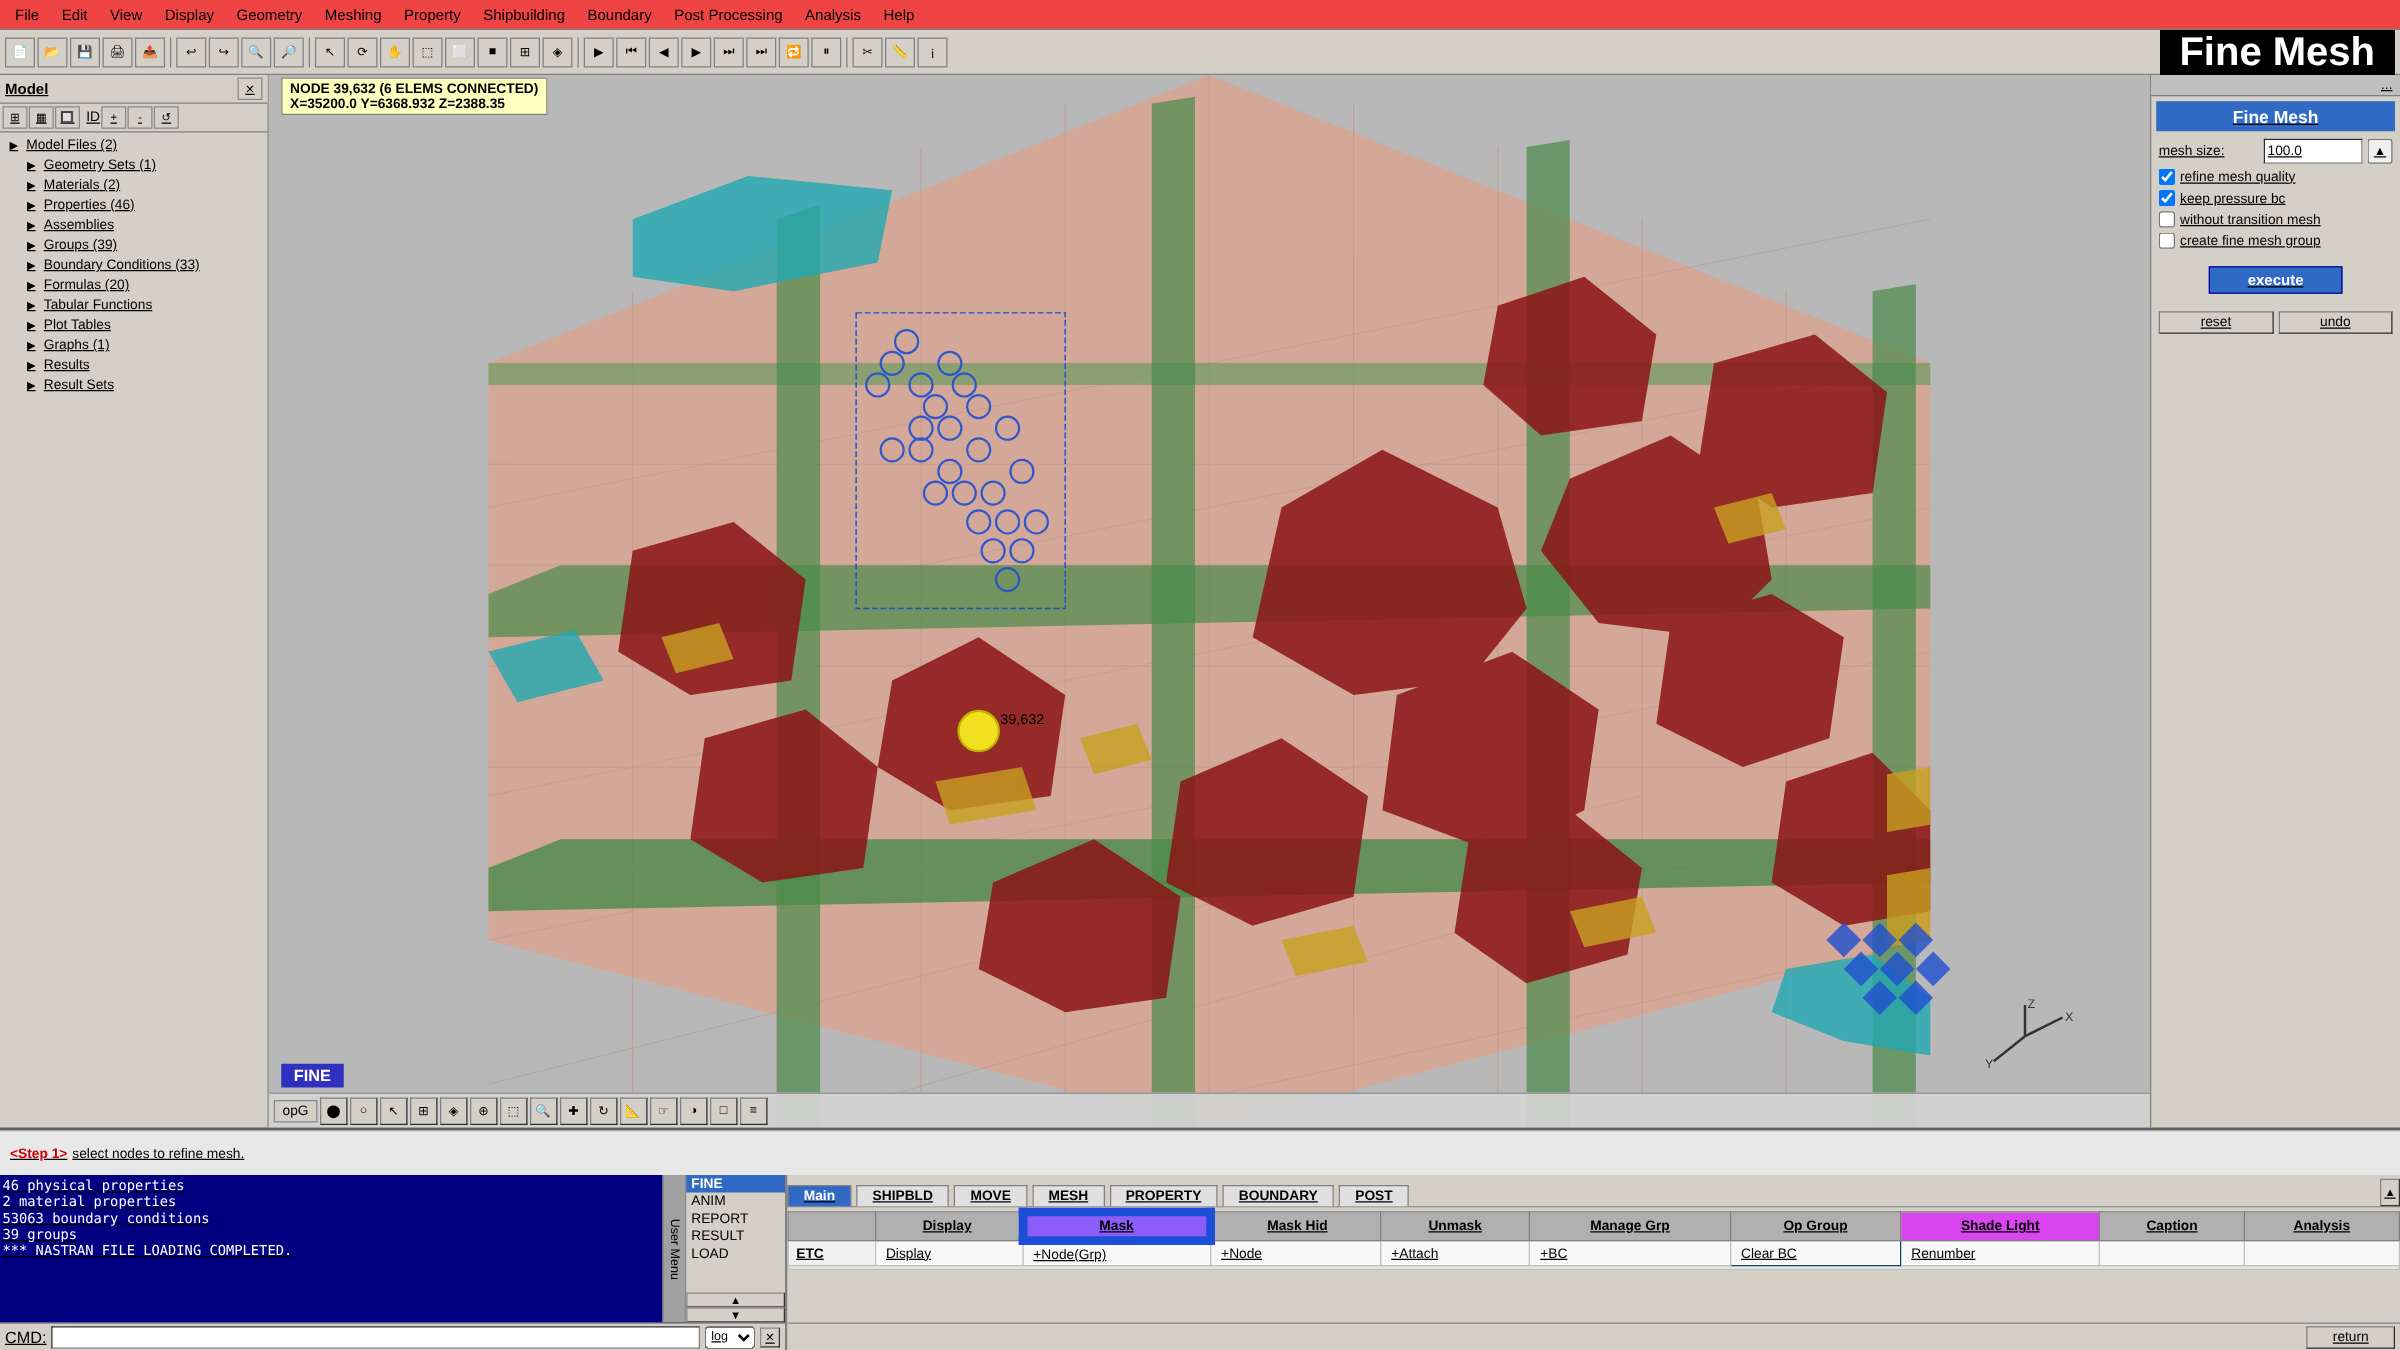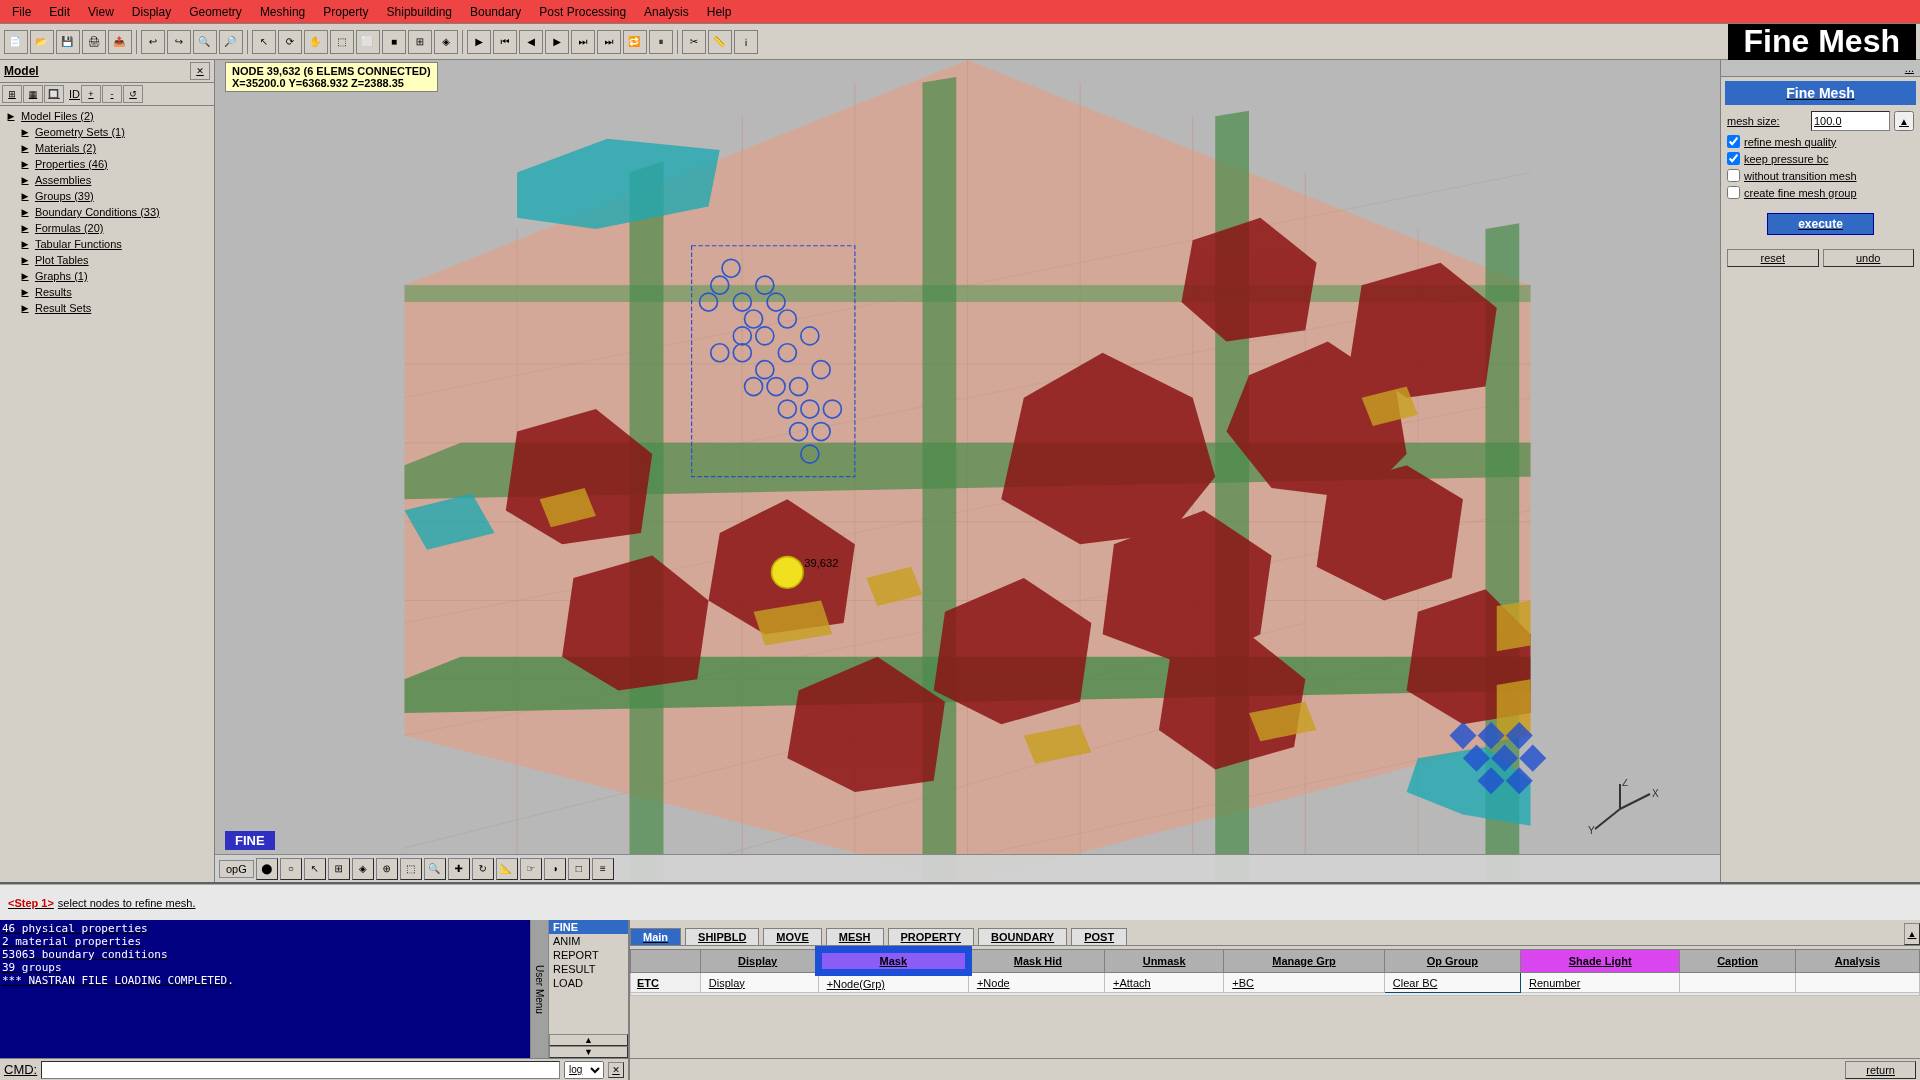--- a/index.html
+++ b/index.html
@@ -378,21 +378,21 @@
     </div>
   </div>
 
   <div style="display:flex; flex-direction:column; background:#d4d0c8; border-top:2px solid #606060;">
 
     <div style="height:36px; background:#e8e8e8; border-top:1px solid #aaa; display:flex; align-items:center; padding:0 8px; font-size:11px;">
       <span style="color:#c00; font-weight:bold; margin-right:4px;">&lt;Step 1&gt;</span>
       <span>select nodes to refine mesh.</span>
     </div>
 
-    <div style="display:flex; height:160px;">
+    <div style="display:flex; height:140px;">
 
       <div style="width:630px; display:flex; flex-direction:column; border-right:2px solid #808080;">
 
         <div style="display:flex; flex-direction:column; background:#000080; flex:1; overflow:hidden; position:relative;">
           <div style="display:flex; flex-direction:column; background:#000080; color:white; font-size:11px; font-family:monospace; padding:2px;">
             <div>  46 physical properties</div>
             <div>  2 material properties</div>
             <div>  53063 boundary conditions</div>
             <div>  39 groups</div>
             <div>  *** NASTRAN FILE LOADING COMPLETED.</div>

